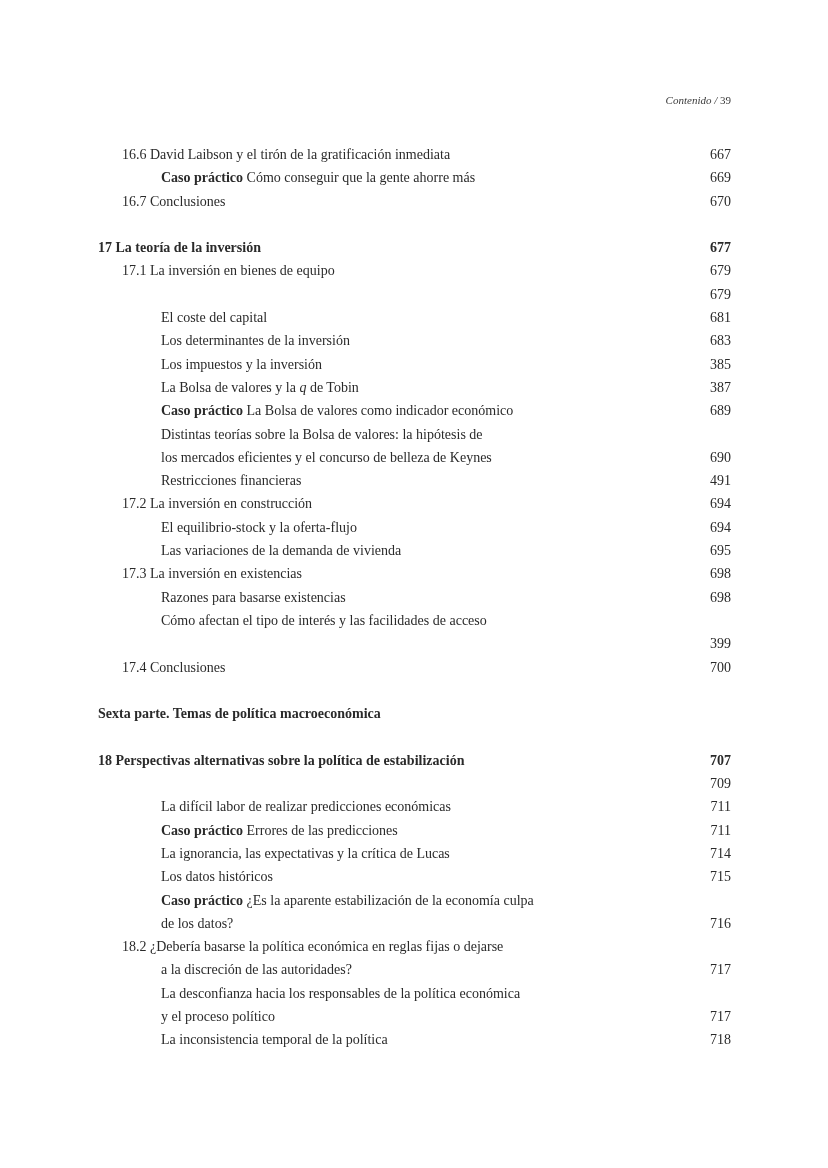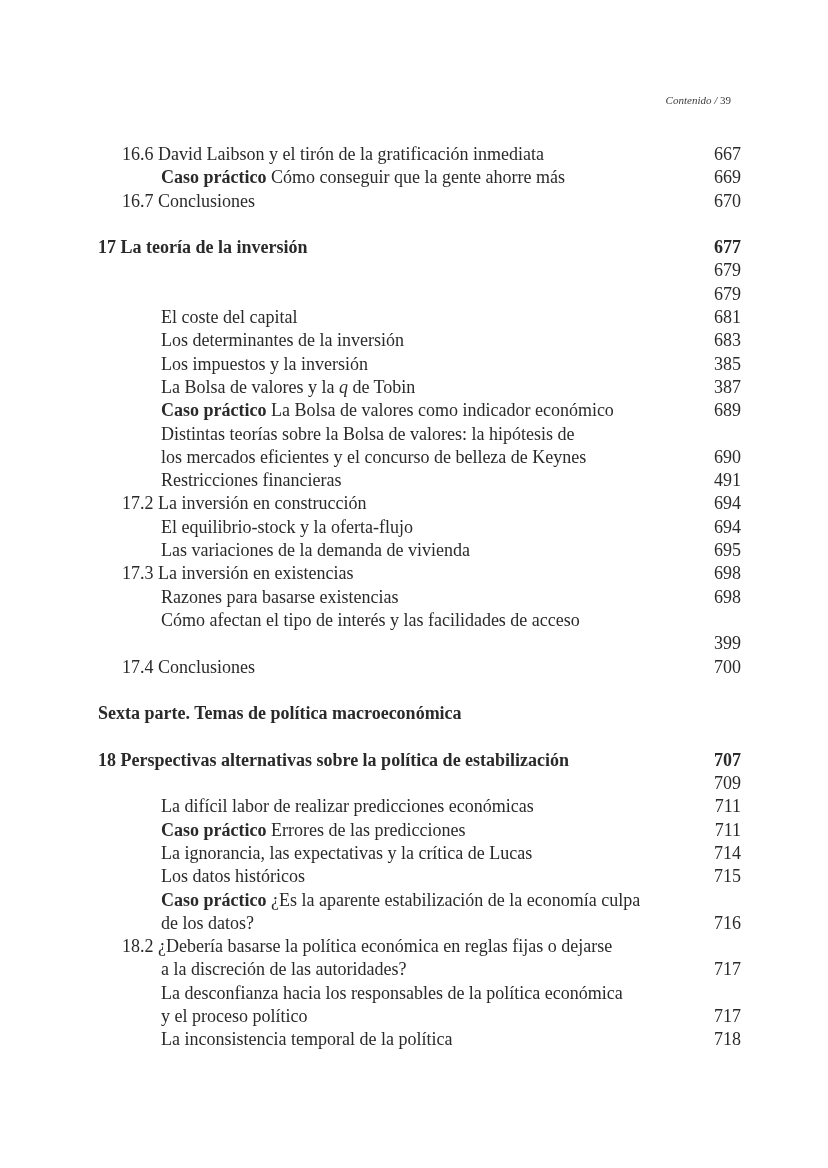--- a/index.html
+++ b/index.html
@@ -9,24 +9,24 @@
       color: #2a2a2a; position: relative; overflow: hidden;
     }
     .running-head {
       position: absolute; top: 94px; right: 97px;
       font-size: 11px; font-style: italic; color: #3a3a3a;
     }
     .running-head .num { font-style: normal; }
     .toc { position: absolute; top: 143px; left: 0; width: 828px; }
     .row {
       position: relative; height: 23.3px; line-height: 23.3px;
-      font-size: 18px; white-space: nowrap;
+      font-size: 14px; white-space: nowrap;
     }
     .row .txt { position: absolute; top: 0; }
-    .row .pg { position: absolute; right: 87px; top: 0; text-align: left; }
+    .row .pg { position: absolute; right: 97px; top: 0; text-align: left; }
     .l0 .txt { left: 98px; }
     .l1 .txt { left: 122px; }
     .l2 .txt { left: 161px; }
     .bold { font-weight: bold; }
     .gap { height: 23.3px; }
   </style>
 </head>
 <body>
 
 <div class="running-head">
@@ -46,20 +46,21 @@
     <div class="row l1">
       <span class="txt"><span>16.7 Conclusiones</span></span>
       <span class="pg">670</span>
     </div>
     <div class="gap"></div>
     <div class="row l0 bold">
       <span class="txt"><span>17 La teoría de la inversión</span></span>
       <span class="pg">677</span>
     </div>
     <div class="row l1">
+      <span class="txt"><span>17.1 La inversión en bienes de equipo</span></span>
       <span class="pg">679</span>
     </div>
     <div class="row l2">
       <span class="pg">679</span>
     </div>
     <div class="row l2">
       <span class="txt"><span>El coste del capital</span></span>
       <span class="pg">681</span>
     </div>
     <div class="row l2">

